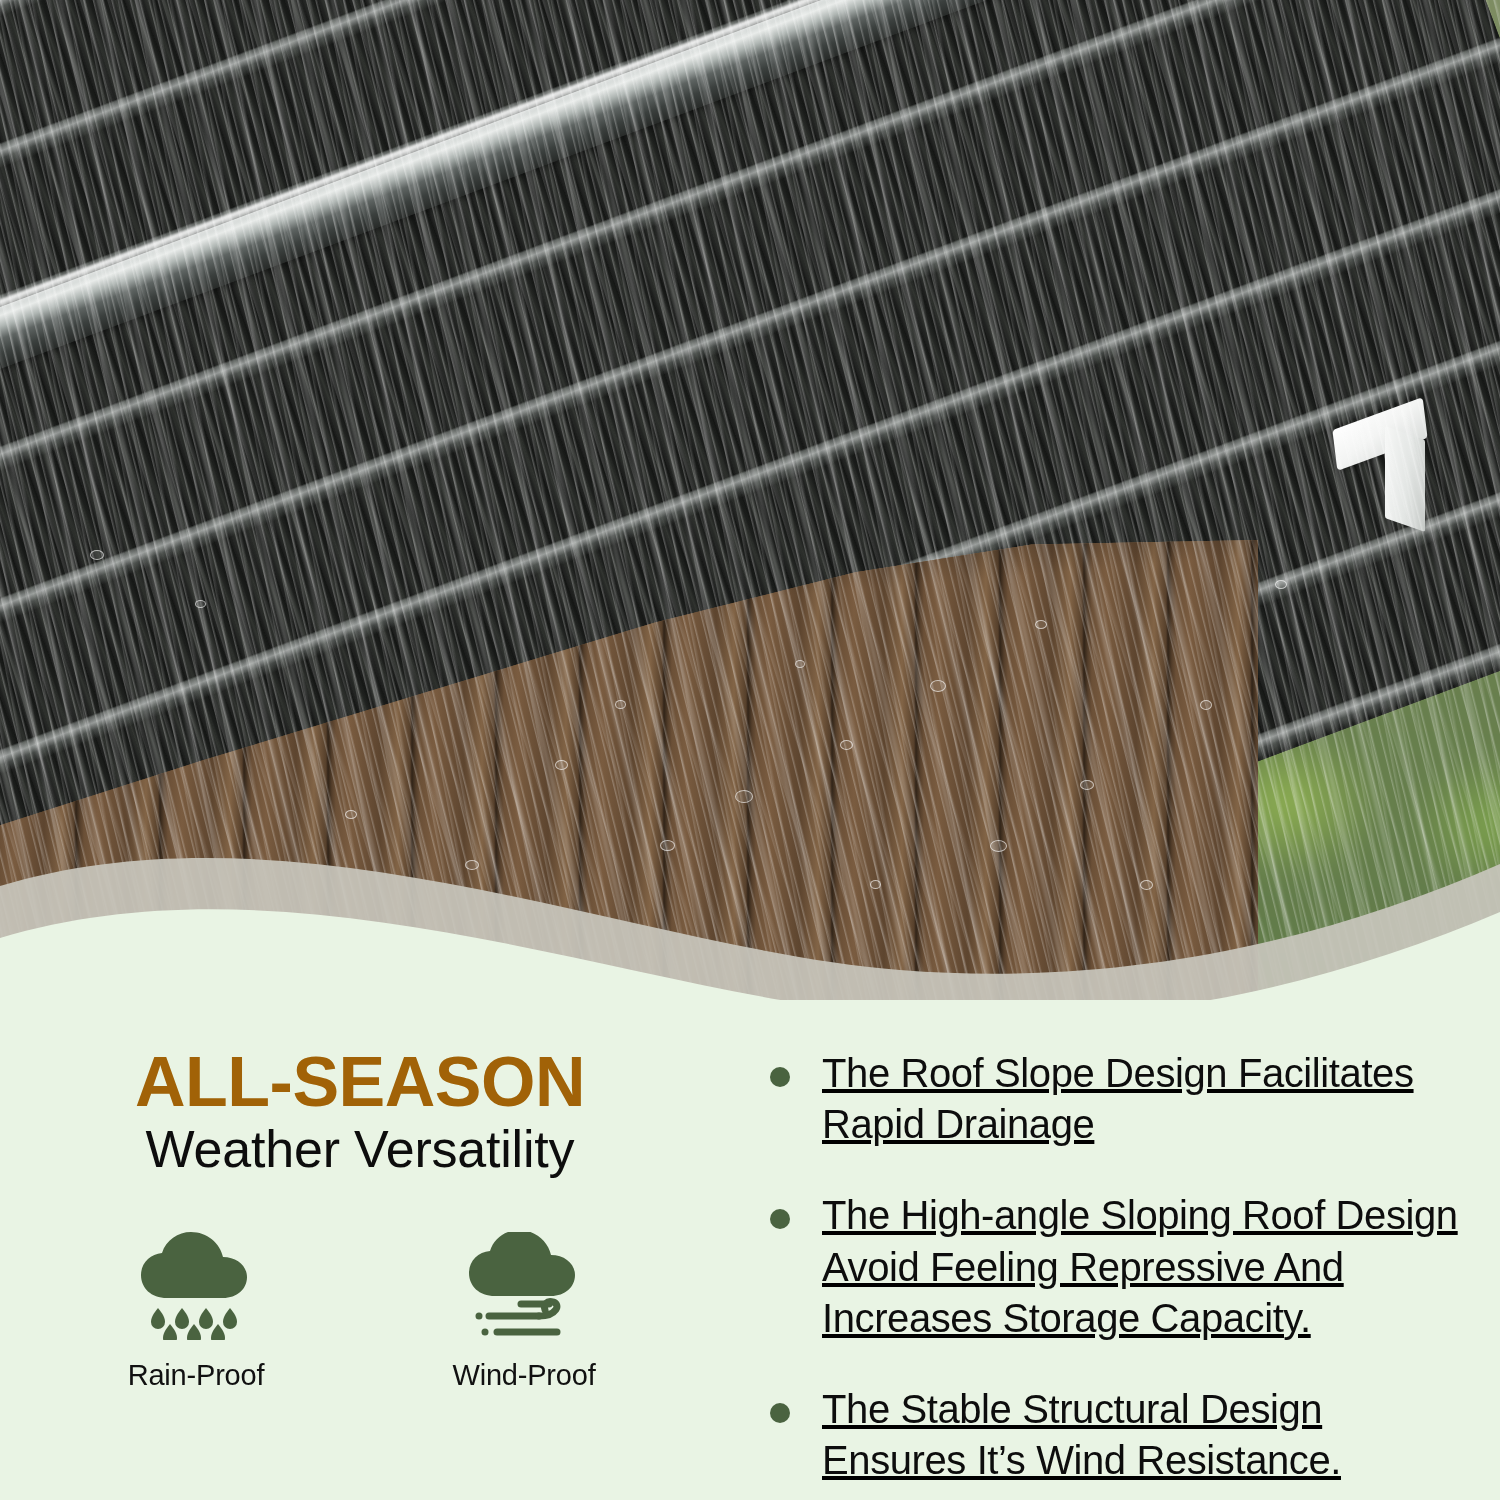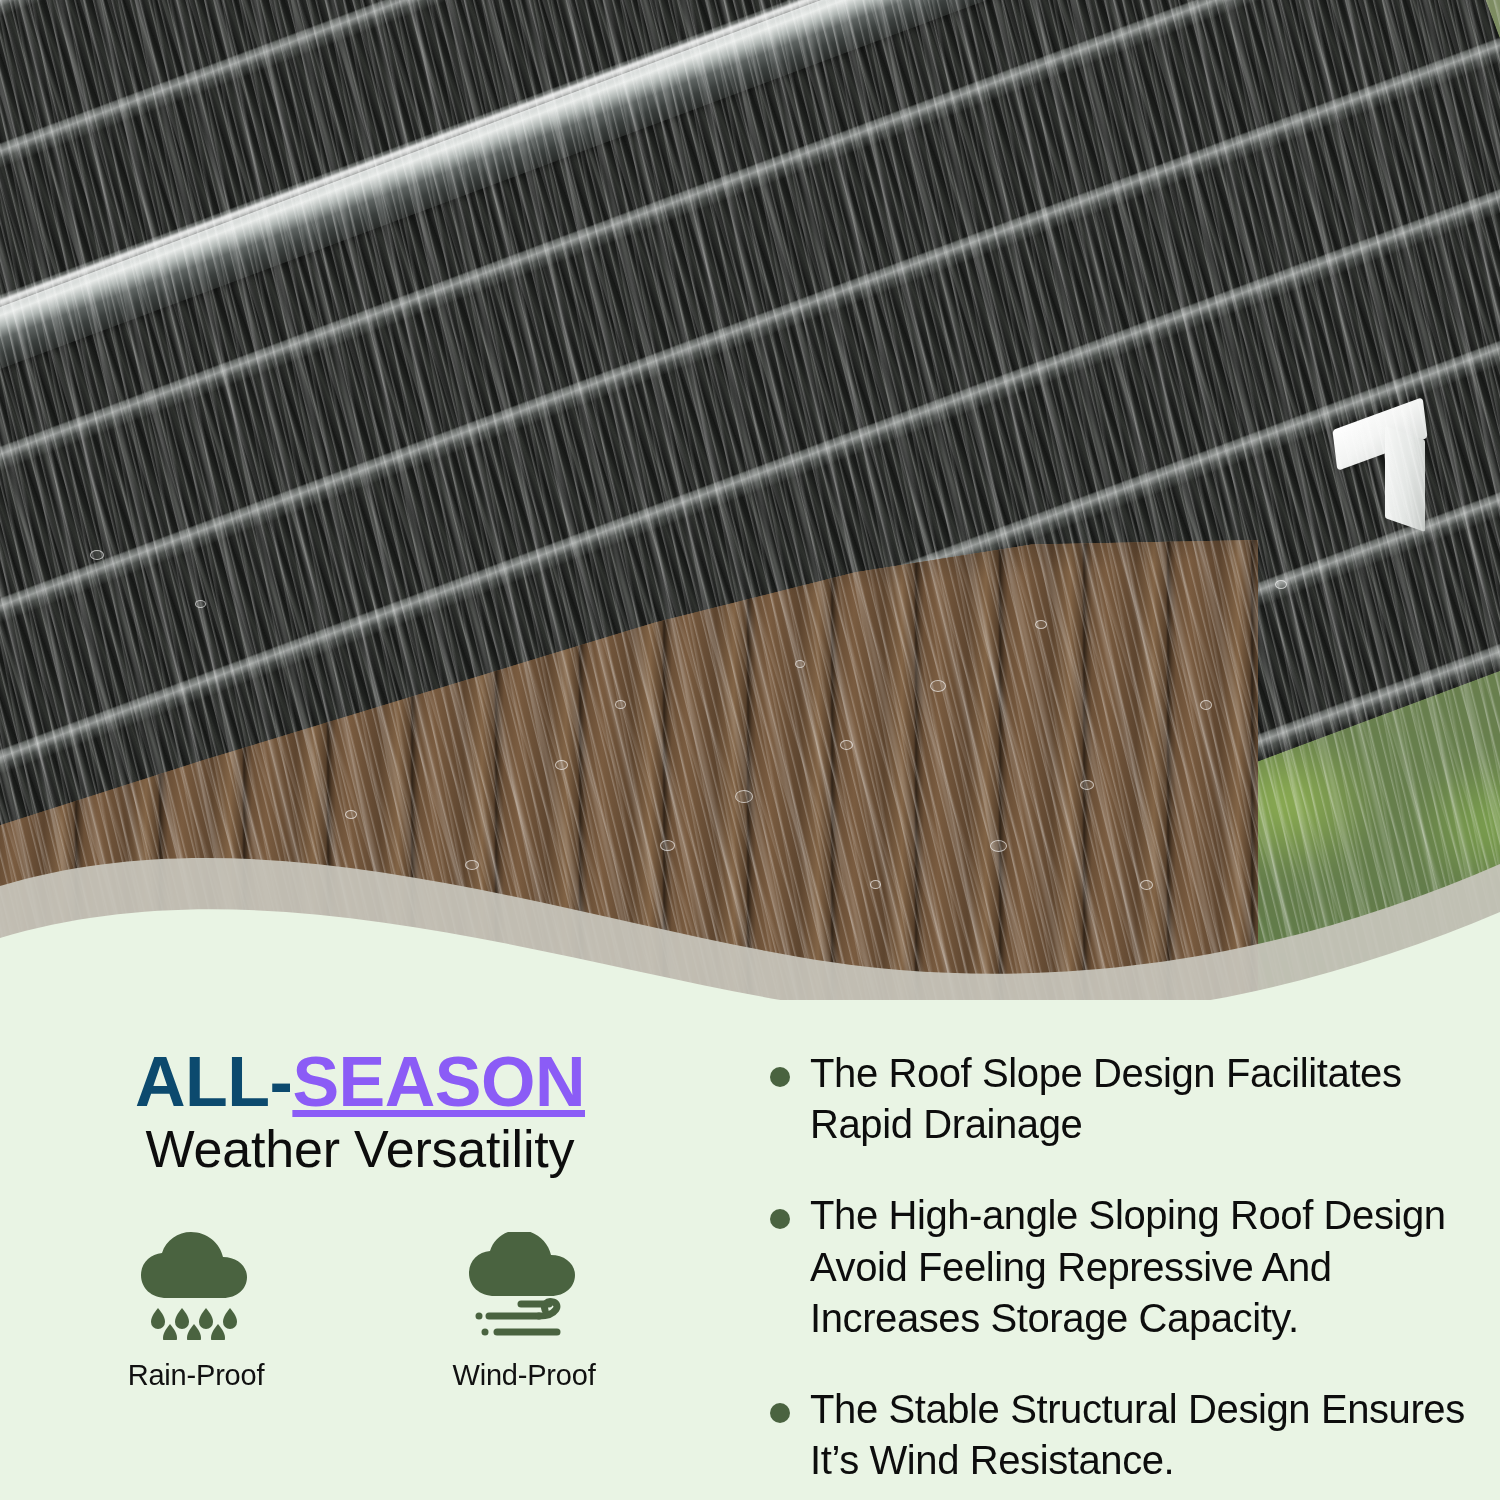--- a/index.html
+++ b/index.html
@@ -160,41 +160,41 @@
   .panel {
     position: absolute; left: 0; top: 1000px; width: 1500px; height: 500px;
     background: #E9F4E4;
   }
 
   .left-col { position: absolute; left: 0; top: 1046px; width: 720px; }
   .headline {
     text-align: center; font-size: 70px; font-weight: 700;
     letter-spacing: -0.5px; line-height: 1.04;
   }
-  .hl-a { color: #0c4a6e; }
-  .hl-b { color: #8b5cf6; text-decoration: underline; }
+  .hl-a { color: #a16207; }
+  .hl-b { color: #a16207; }
   .subhead {
     text-align: center; font-size: 52px; font-weight: 400;
     color: #0d0d0d; margin-top: 0; letter-spacing: -0.2px;
   }
 
   .features {
     display: flex; justify-content: center; gap: 118px; margin-top: 48px;
   }
   .feature { width: 210px; text-align: center; }
   .feature .ico { height: 118px; display: flex; align-items: center; justify-content: center; }
   .feature .cap {
     margin-top: 14px; font-size: 29px; color: #111; letter-spacing: -0.2px;
   }
 
   
   .bullets {
     position: absolute; left: 770px; top: 1048px; width: 700px;
   }
-  .bullet { display: flex; gap: 20px; margin-bottom: 40px; }
+  .bullet { display: flex; gap: 32px; margin-bottom: 40px; text-decoration: underline; }
   .dot {
     flex: 0 0 auto; width: 20px; height: 20px; border-radius: 50%;
     background: #4A6340; margin-top: 19px;
   }
   .btext {
     font-size: 40px; line-height: 1.28; color: #0d0d0d; letter-spacing: -0.4px;
   }
 </style>
 </head>
 <body>

